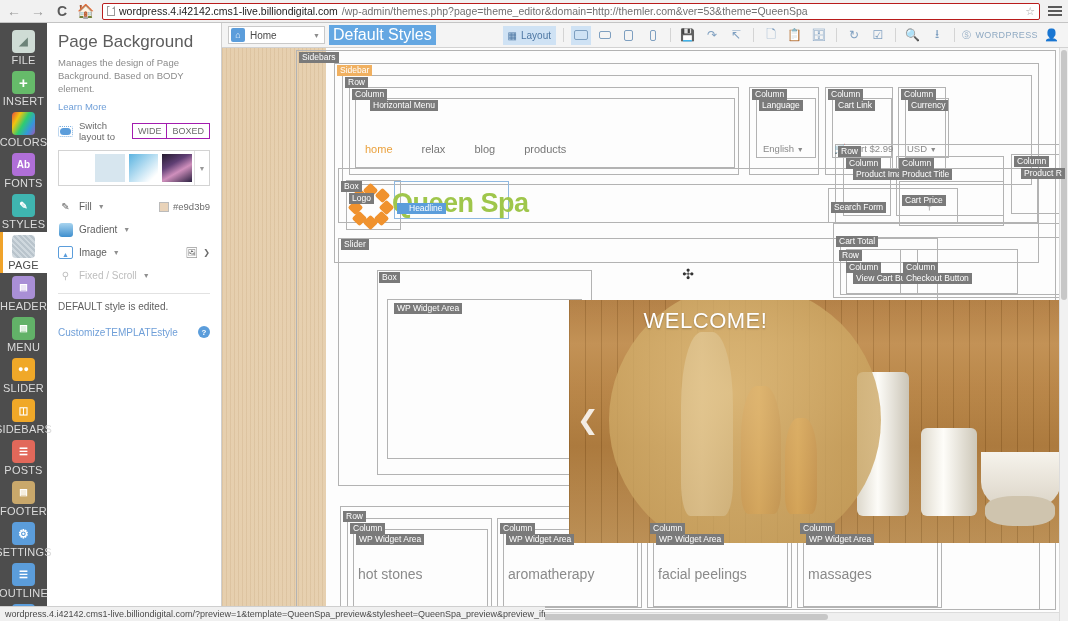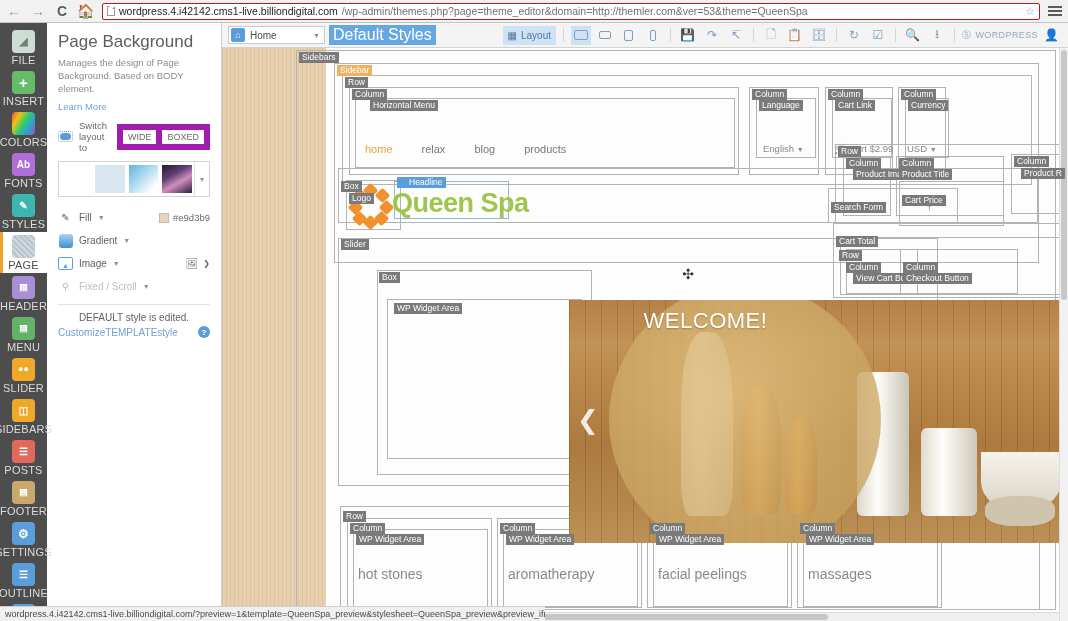--- a/index.html
+++ b/index.html
@@ -166,21 +166,21 @@
     position: absolute; left: 1px; top: 1px; right: 1px; bottom: 1px;
     background: #5b9ddb; border-radius: 5px;
   }
   .hatch-icon {
     width: 14px; height: 14px;
     background: repeating-linear-gradient(45deg, #c6d9ea 0 2px, #fff 2px 4px);
     border: 1px solid #b2c8da;
   }
   .seg-group { margin-left: auto; display: flex; }
   .seg {
-    border: 6px solid #a21caf;
+    border: 1px solid #a21caf;
     font-size: 9px;
     color: #6a6a6a;
     padding: 2px 5px;
     background: #fff;
     cursor: pointer;
   }
   .seg + .seg { border-left: none; }
   .toggle {
     margin-left: auto;
     width: 30px; height: 15px;
@@ -236,21 +236,21 @@
   .caret { font-size: 7px; color: #8f8f8f; }
   .hexval { margin-left: auto; display: flex; align-items: center; gap: 4px; font-size: 9.5px; color: #6a6a6a; }
   .hexchip { width: 10px; height: 10px; border: 1px solid #bbb; }
   .grad-ico { width: 14px; height: 14px; border-radius: 3px; background: linear-gradient(180deg,#a8d4ef,#3f8fce); }
   .img-ico {
     width: 15px; height: 13px; border: 1.3px solid #5b9ddb; border-radius: 2px;
     display: flex; align-items: flex-end; justify-content: center; font-size: 7px; color: #5b9ddb;
   }
   .right-ico { margin-left: auto; display: flex; align-items: center; gap: 5px; color: #6b6b6b; font-size: 10px; }
   .divider { border-top: 1px solid #e2e2e2; margin: 6px 0 7px; }
-  .note { font-size: 10px; color: #5f5f5f; margin-bottom: 3px; text-align: center; }
+  .note { font-size: 10px; color: #5f5f5f; margin-bottom: 14px; }
   .link-row { display: flex; align-items: center; font-size: 10px; color: #6f9fd8; cursor: pointer; }
   .link-row .tmpl { color: #6f9fd8; }
   .help-dot {
     margin-left: auto;
     width: 12px; height: 12px; border-radius: 50%;
     background: #5b9ddb; color: #fff;
     font-size: 8px; display: flex; align-items: center; justify-content: center;
     font-weight: bold;
   }
 
@@ -840,21 +840,21 @@
           <div class="tag" style="left: 609px; top: 154px;">Search Form</div>
           <div class="tag" style="left: 680px; top: 147px;">Cart Price</div>
           <div class="tag" style="left: 614px; top: 188px;">Cart Total</div>
           <div class="tag" style="left: 617px; top: 202px;">Row</div>
           <div class="tag" style="left: 624px; top: 214px;">Column</div>
           <div class="tag" style="left: 631px; top: 225px;">View Cart Butt</div>
           <div class="tag" style="left: 681px; top: 214px;">Column</div>
           <div class="tag" style="left: 681px; top: 225px;">Checkout Button</div>
           <div class="tag" style="left: 119px; top: 133px;">Box</div>
           <div class="tag" style="left: 127px; top: 145px;">Logo</div>
-          <div class="tag blue" style="left: 175px; top: 129px; padding-left: 12px;">Headline</div>
+          <div class="tag blue" style="left: 175px; top: 155px; padding-left: 12px;">Headline</div>
           <div class="tag" style="left: 119px; top: 191px;">Slider</div>
           <div class="tag" style="left: 157px; top: 224px;">Box</div>
           <div class="tag" style="left: 172px; top: 255px;">WP Widget Area</div>
           <div class="tag" style="left: 121px; top: 463px;">Row</div>
           <div class="tag" style="left: 128px; top: 475px;">Column</div>
           <div class="tag" style="left: 134px; top: 486px;">WP Widget Area</div>
           <div class="tag" style="left: 278px; top: 475px;">Column</div>
           <div class="tag" style="left: 284px; top: 486px;">WP Widget Area</div>
           <div class="tag" style="left: 428px; top: 475px;">Column</div>
           <div class="tag" style="left: 434px; top: 486px;">WP Widget Area</div>

